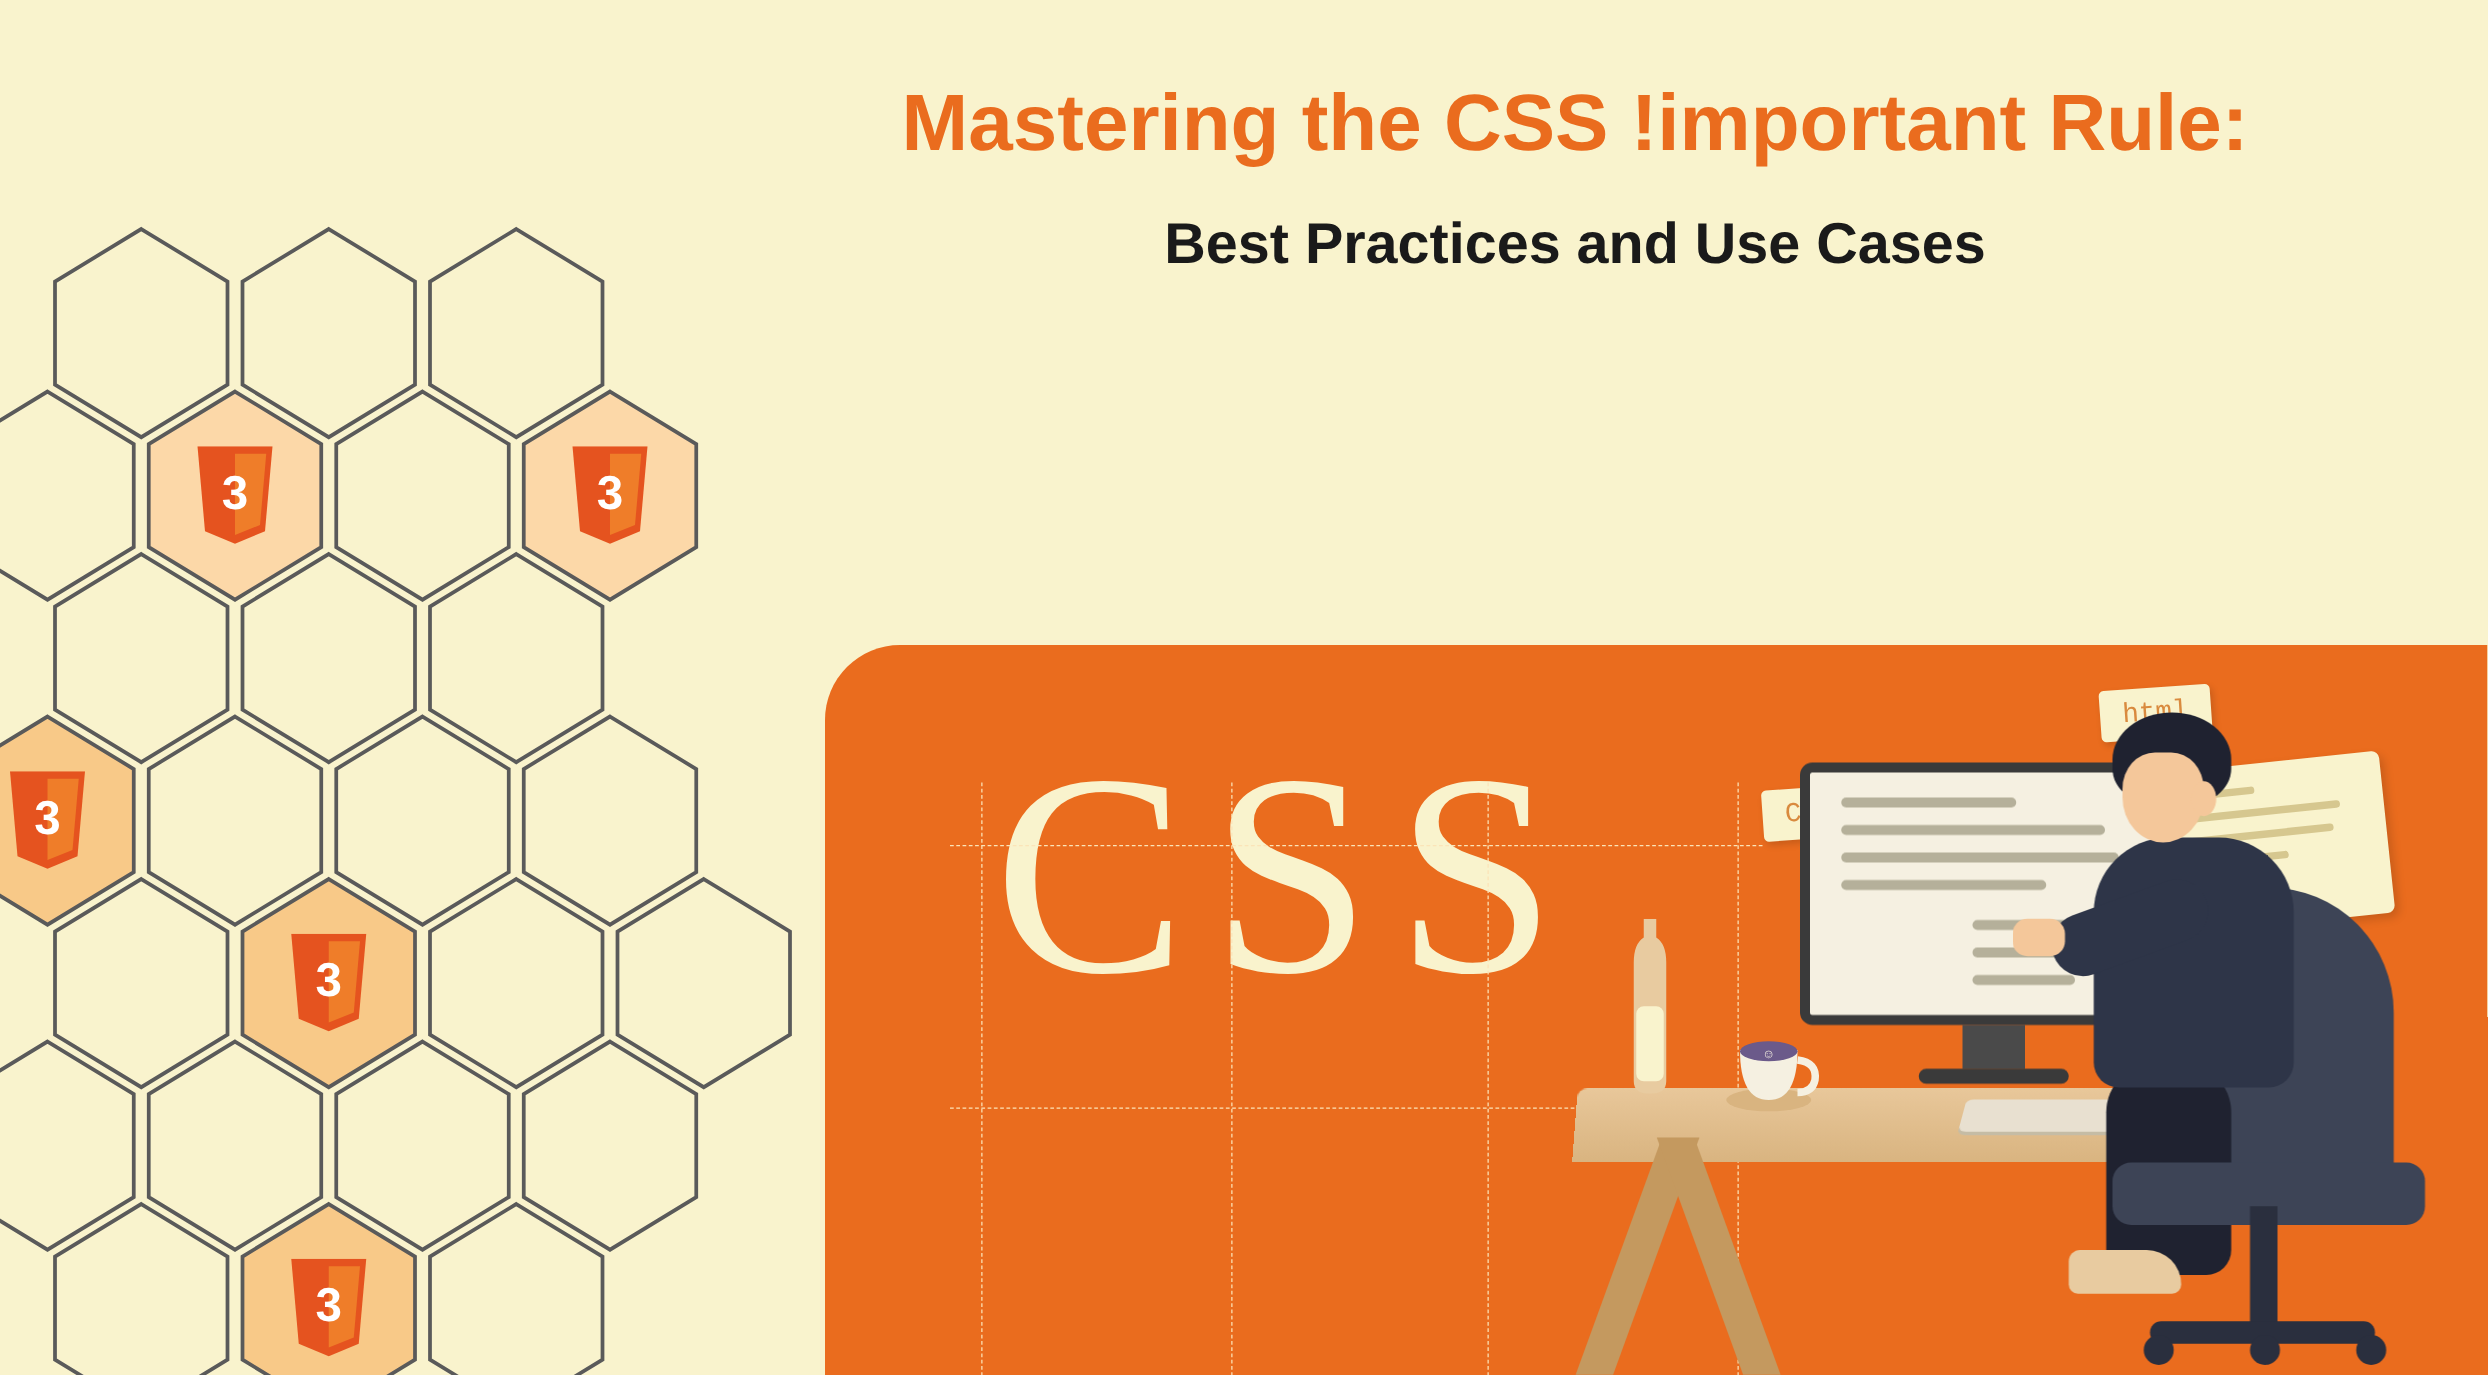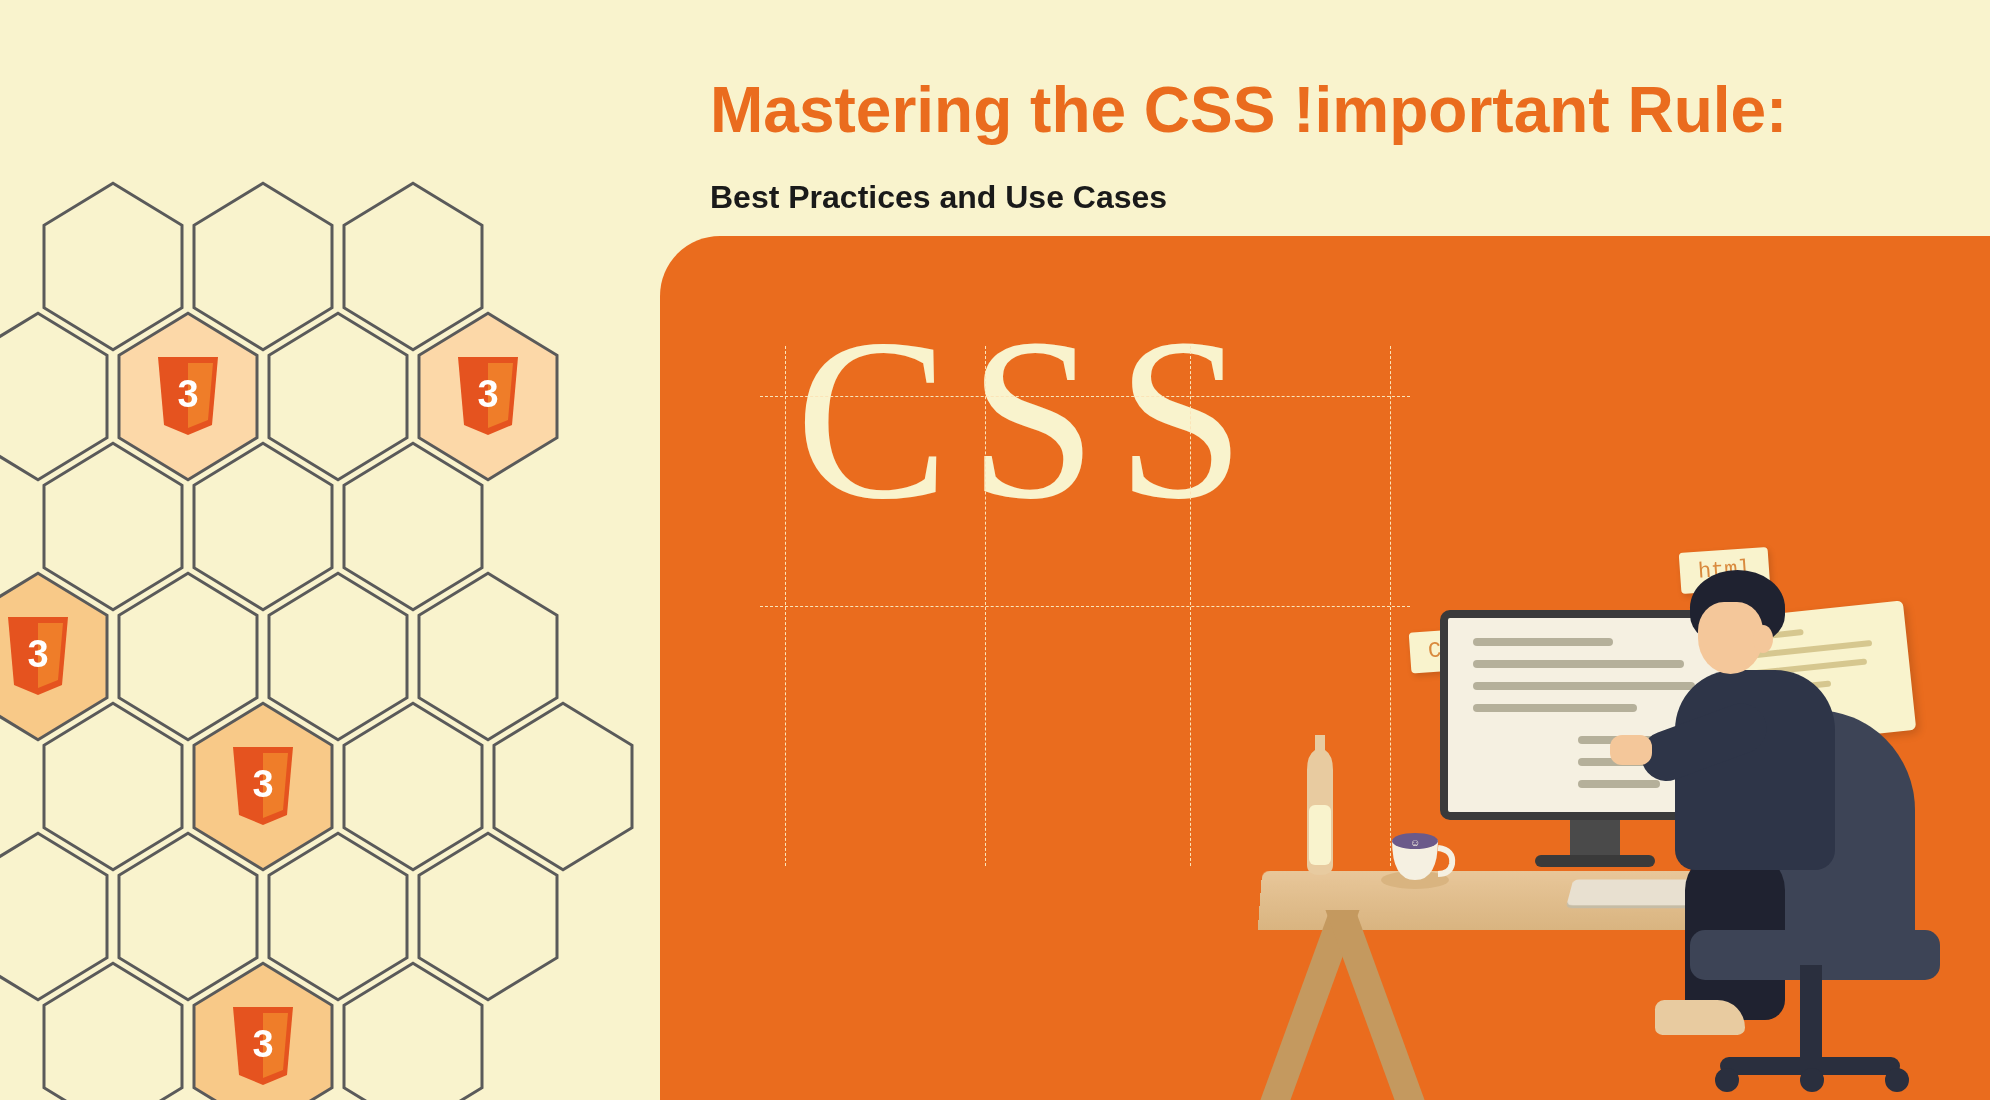--- a/index.html
+++ b/index.html
@@ -31,41 +31,42 @@
   position: absolute;
   left: 50%;
   top: 50%;
   transform: translate(-50%, -50%);
   width: 70px;
   height: 80px;
 }
 .heading-area {
   position: absolute;
   left: 710px;
-  top: 72px;
+  top: 60px;
   width: 1100px;
+  text-align: center;
 }
 .main-title {
   color: #ea6c1e;
   font-size: 64px;
   font-weight: 700;
   line-height: 1.2;
   margin-bottom: 30px;
 }
 .subtitle {
   color: #1a1a1a;
-  font-size: 32px;
+  font-size: 46px;
   font-weight: 700;
 }
 .orange-panel {
   position: absolute;
   right: 0;
   bottom: 0;
   width: 1330px;
-  height: 864px;
+  height: 584px;
   background: #ea6c1e;
   border-top-left-radius: 60px;
 }
 .css-logo-area {
   position: absolute;
   left: 70px;
   top: 80px;
   width: 600px;
 }
 .css-big {

